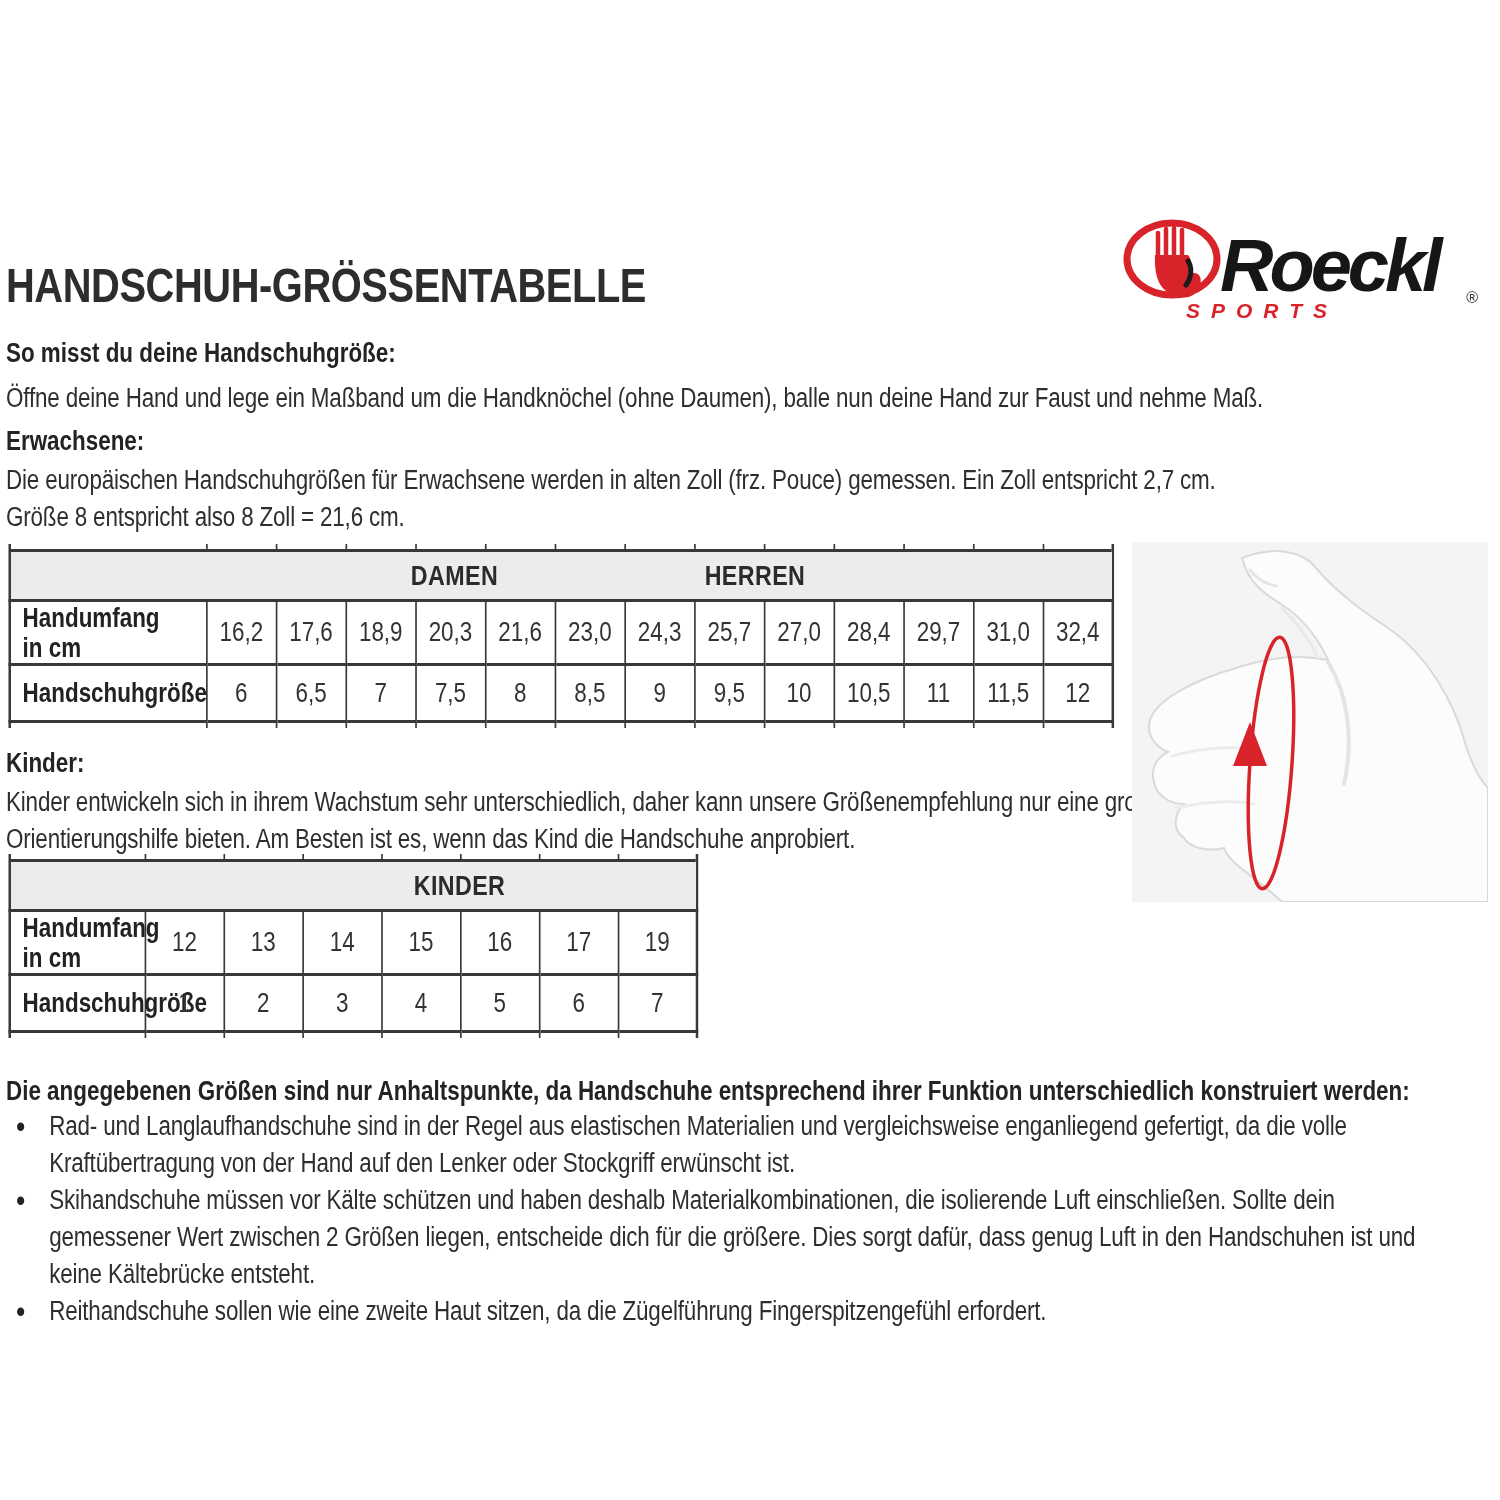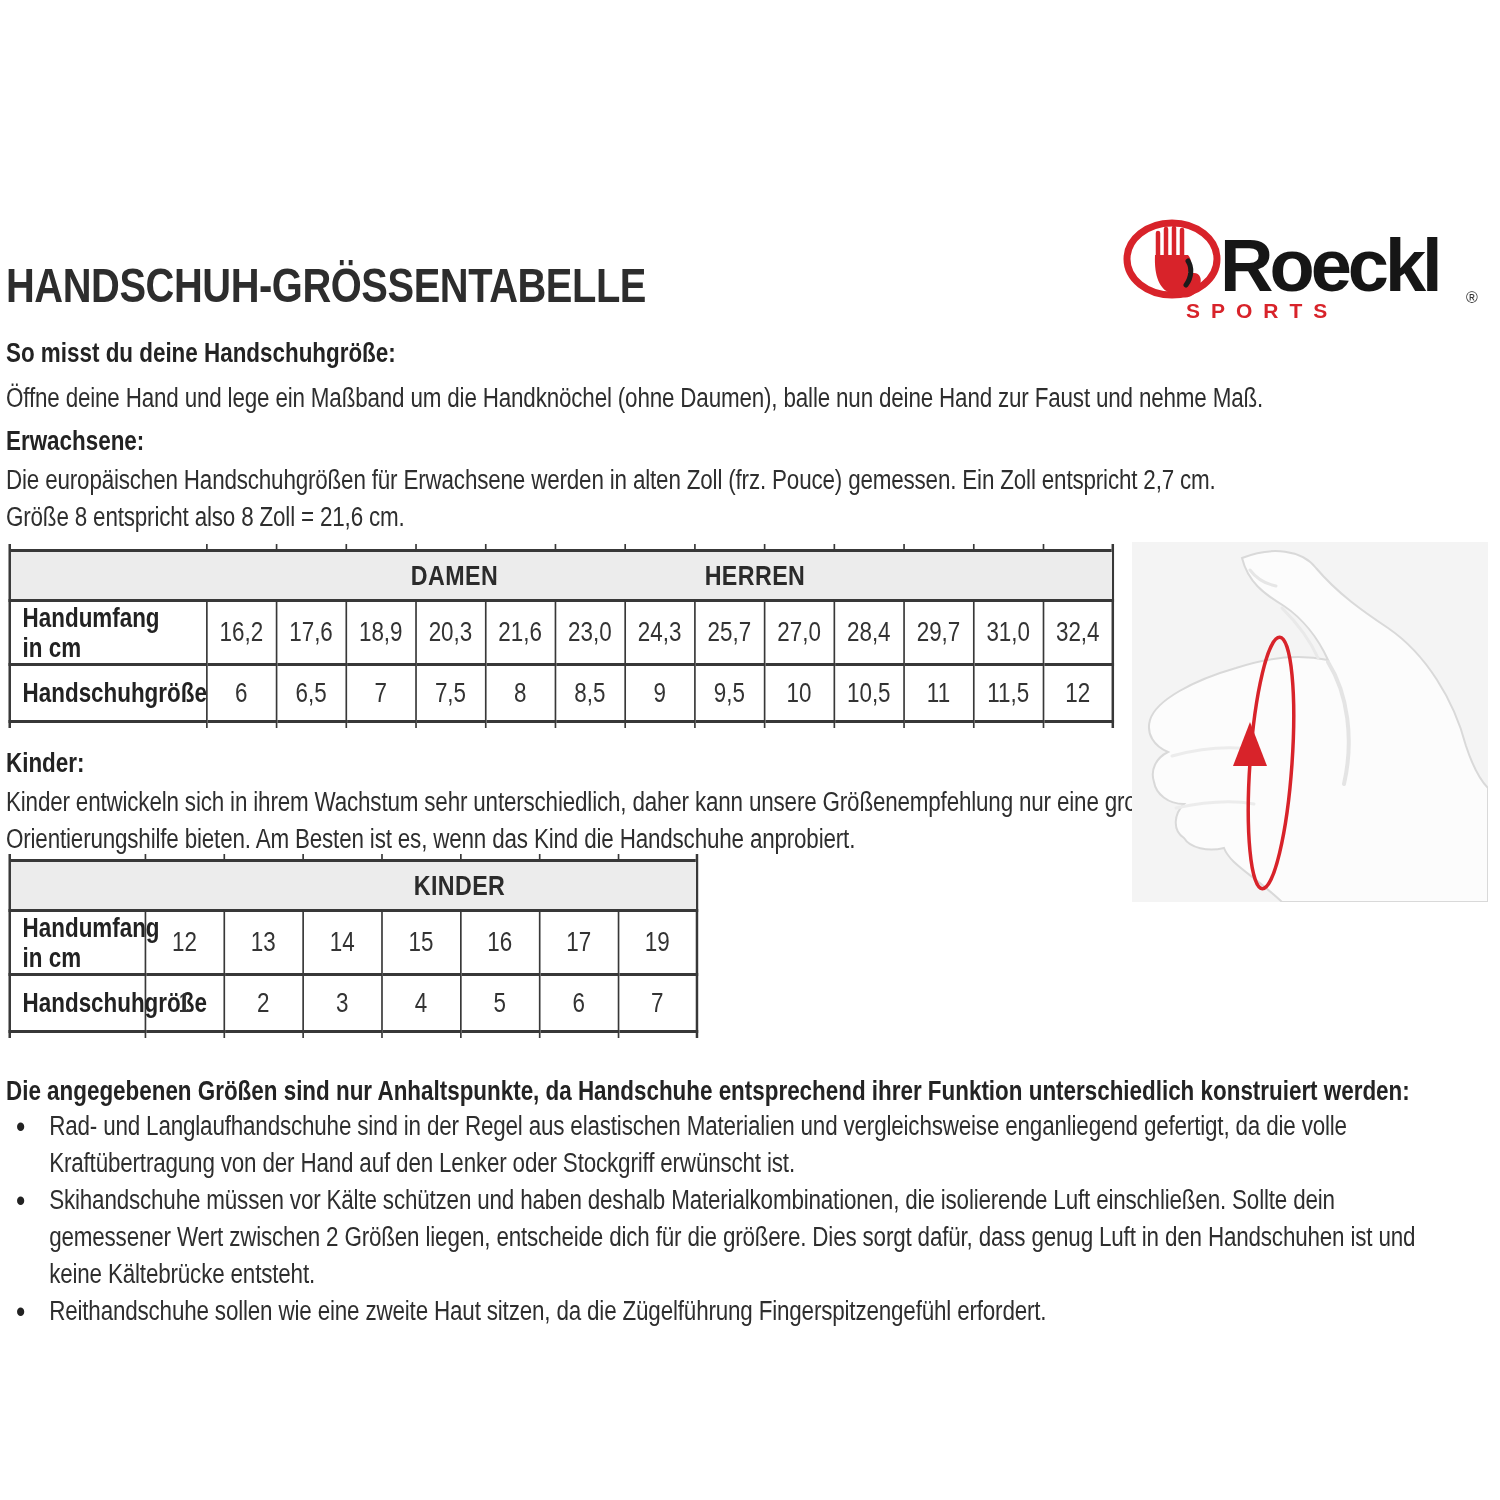--- a/index.html
+++ b/index.html
@@ -80,21 +80,21 @@
   .notes li{
     position:relative;padding-left:52px;font-size:27px;line-height:37px;
     color:#2e2e2e;letter-spacing:-0.2px;
   }
   .notes li::before{
     content:"\2022";position:absolute;left:12px;top:0px;
     font-size:32px;color:#222;
   }
 
   
-  .brand-logo{position:absolute;left:1122px;top:215px;width:368px;height:108px;}
+  .brand-logo{position:absolute;left:1122px;top:215px;width:368px;height:108px;font-style:italic;}
   .hand-figure{position:absolute;left:1132px;top:542px;width:356px;height:360px;}
 </style>
 </head>
 <body>
 
 <div class="scalewrap">
 
   <div class="page-title">HANDSCHUH-GRÖSSENTABELLE</div>
 
   <div class="h2 h-measure">So misst du deine Handschuhgröße:</div>

